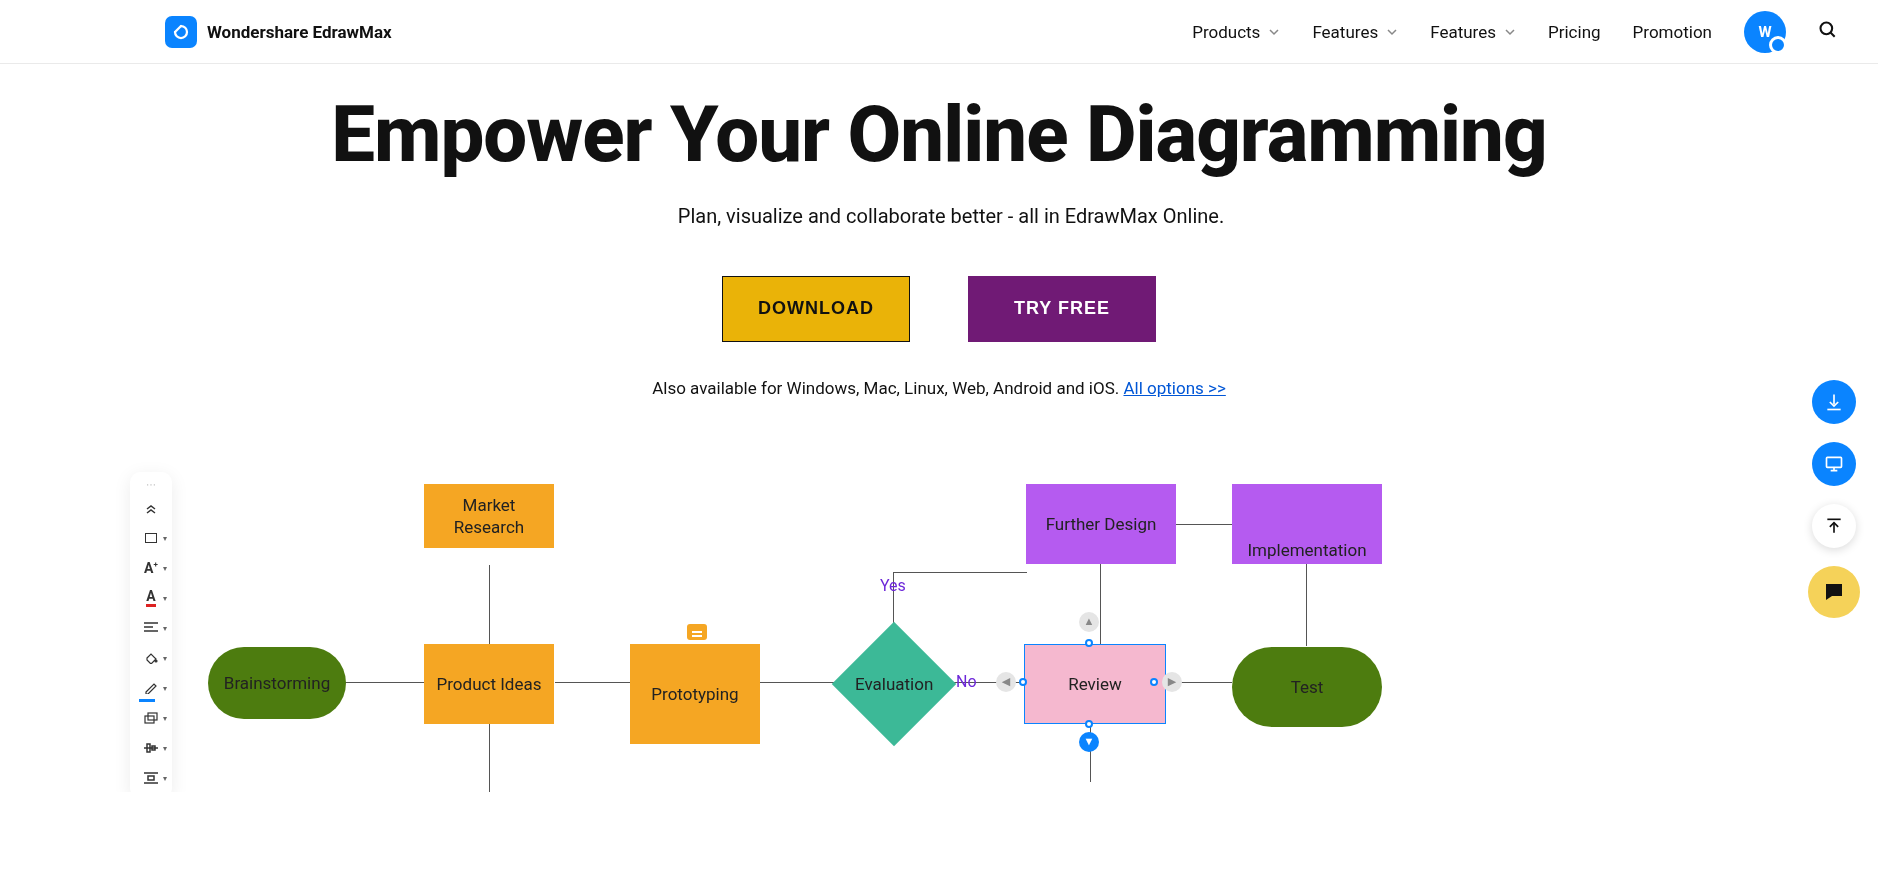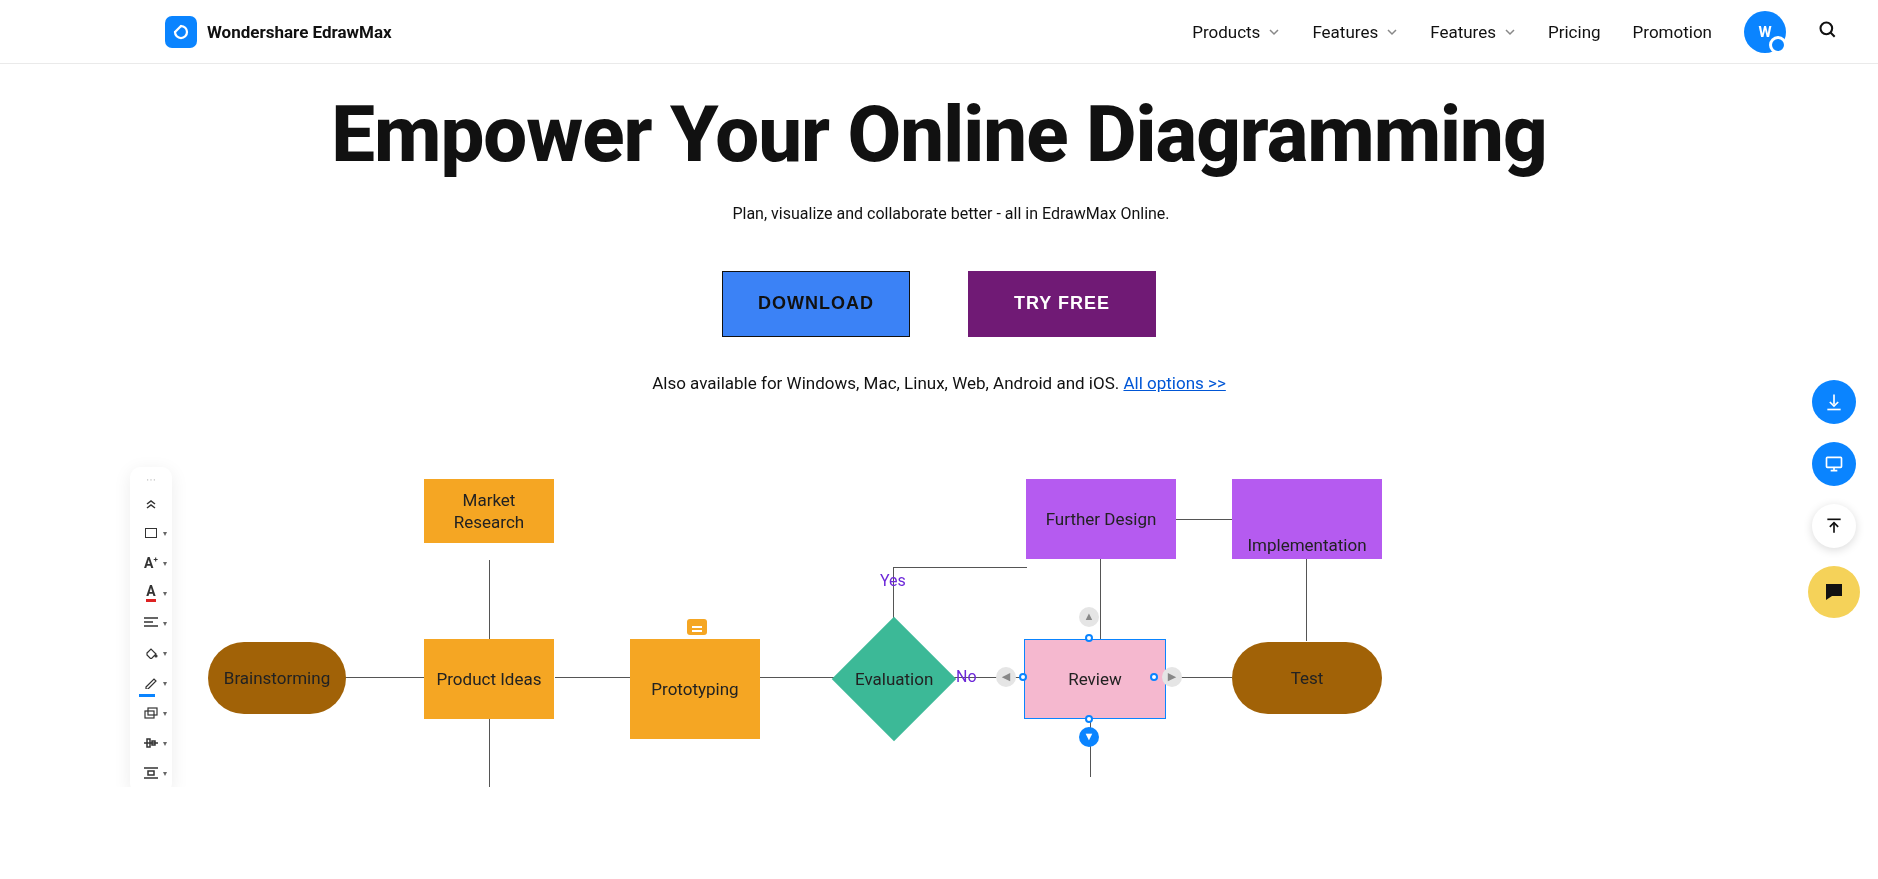--- a/index.html
+++ b/index.html
@@ -11,35 +11,35 @@
   .brand-name { font-weight:700; font-size:17px; }
   .nav { display:flex; align-items:center; gap:32px; }
   .nav-item { display:flex; align-items:center; gap:8px; font-size:17px; cursor:pointer; }
   .chev { width:12px; height:12px; }
   .avatar { width:42px; height:42px; border-radius:50%; background:#0a84ff; color:#fff; display:flex; align-items:center; justify-content:center; font-weight:700; position:relative; font-size:15px;}
   .avatar::after{content:""; position:absolute; right:-1px; bottom:-1px; width:12px; height:12px; border-radius:50%; background:#0a84ff; border:3px solid #fff;}
   .search-btn svg { width:20px; height:20px; }
   
   .hero { text-align:center; padding:30px 0 0; }
   .title { font-size:78px; font-weight:800; letter-spacing:-1px; line-height:1.05; }
-  .subtitle { font-size:16px; margin-top:28px;margin-left:24px; }
+  .subtitle { font-size:20px; margin-top:28px;margin-left:24px; }
   .cta-row { display:flex; justify-content:center; gap:58px; margin-top:48px; }
   .btn { height:66px; width:188px; display:flex; align-items:center; justify-content:center; font-size:18px; font-weight:700; letter-spacing:1px; cursor:pointer; }
-  .btn-outline { background:#3b82f6; border:1.5px solid #111; color:#111; }
+  .btn-outline { background:#eab308; border:1.5px solid #111; color:#111; }
   .btn-primary { background:#701a75; color:#fff; border:none; }
   .avail { margin-top:36px; font-size:17px; }
   .avail a { color:#0056d6; text-decoration:underline; }
   
   .canvas-wrap { position:relative; margin-top:74px; height:320px; }
   .toolbar { position:absolute; left:130px; top:0; width:42px; background:#fff; border-radius:10px; box-shadow:0 4px 18px rgba(0,0,0,.08); padding:8px 0; display:flex; flex-direction:column; align-items:center; gap:6px; }
   .tool { width:30px; height:24px; display:flex; align-items:center; justify-content:center; font-size:14px; color:#333; cursor:pointer; position:relative;}
   .tool .dd { position:absolute; right:-1px; top:50%; transform:translateY(-50%); font-size:8px; color:#666;}
   
   .shape { position:absolute; display:flex; align-items:center; justify-content:center; font-size:17px; color:#222; text-align:center; padding:4px 8px;}
-  .pill { background:#a16207; border-radius:40px; }
+  .pill { background:#4d7c0f; border-radius:40px; }
   .rect-o { background:#f5a623; }
   .rect-p { background:#b55bf0; color:#222;}
   .rect-pink { background:#f5b8cf; border:1px solid #0a84ff;}
   .diamond { background:#3cb997; transform:rotate(45deg); }
   .diamond span{ transform:rotate(-45deg); display:block;}
   .lbl { position:absolute; font-size:16px; color:#6d28d9;}
   .conn { position:absolute; background:#555; }
   .conn.h{ height:1px;} .conn.v{ width:1px;}
   .note { position:absolute; width:20px; height:16px; background:#f5a623; border-radius:3px; display:flex; align-items:center; justify-content:center;}
   .note::before{content:""; width:10px; height:2px; background:#fff; box-shadow:0 4px 0 #fff;}
@@ -225,21 +225,21 @@
   <div class="handle" style="left:996px; top:200px;">◀</div>
   <div class="handle" style="left:1162px; top:200px;">▶</div>
   <div class="handle blue" style="left:1079px; top:260px;">▼</div>
 
   <div class="shape rect-p" style="left:1026px; top:12px; width:150px; height:80px;">
       <span>Further Design</span>
     </div>
   <div class="shape rect-p" style="left:1232px; top:12px; width:150px; height:80px;align-items:flex-end;">
       <span>Implementation</span>
     </div>
-  <div class="shape pill" style="left:1232px; top:175px; width:150px; height:72px;">
+  <div class="shape pill" style="left:1232px; top:175px; width:150px; height:80px;">
       <span>Test</span>
     </div>
 </section>
 
 <div class="float-col">
   <div class="fab blue">
     <svg width="20" height="20" viewBox="0 0 24 24" fill="none" stroke="#fff" stroke-width="2">
         <path d="M12 3v12"></path>
         <path d="M7 12l5 5 5-5"></path>
         <path d="M4 21h16"></path>

